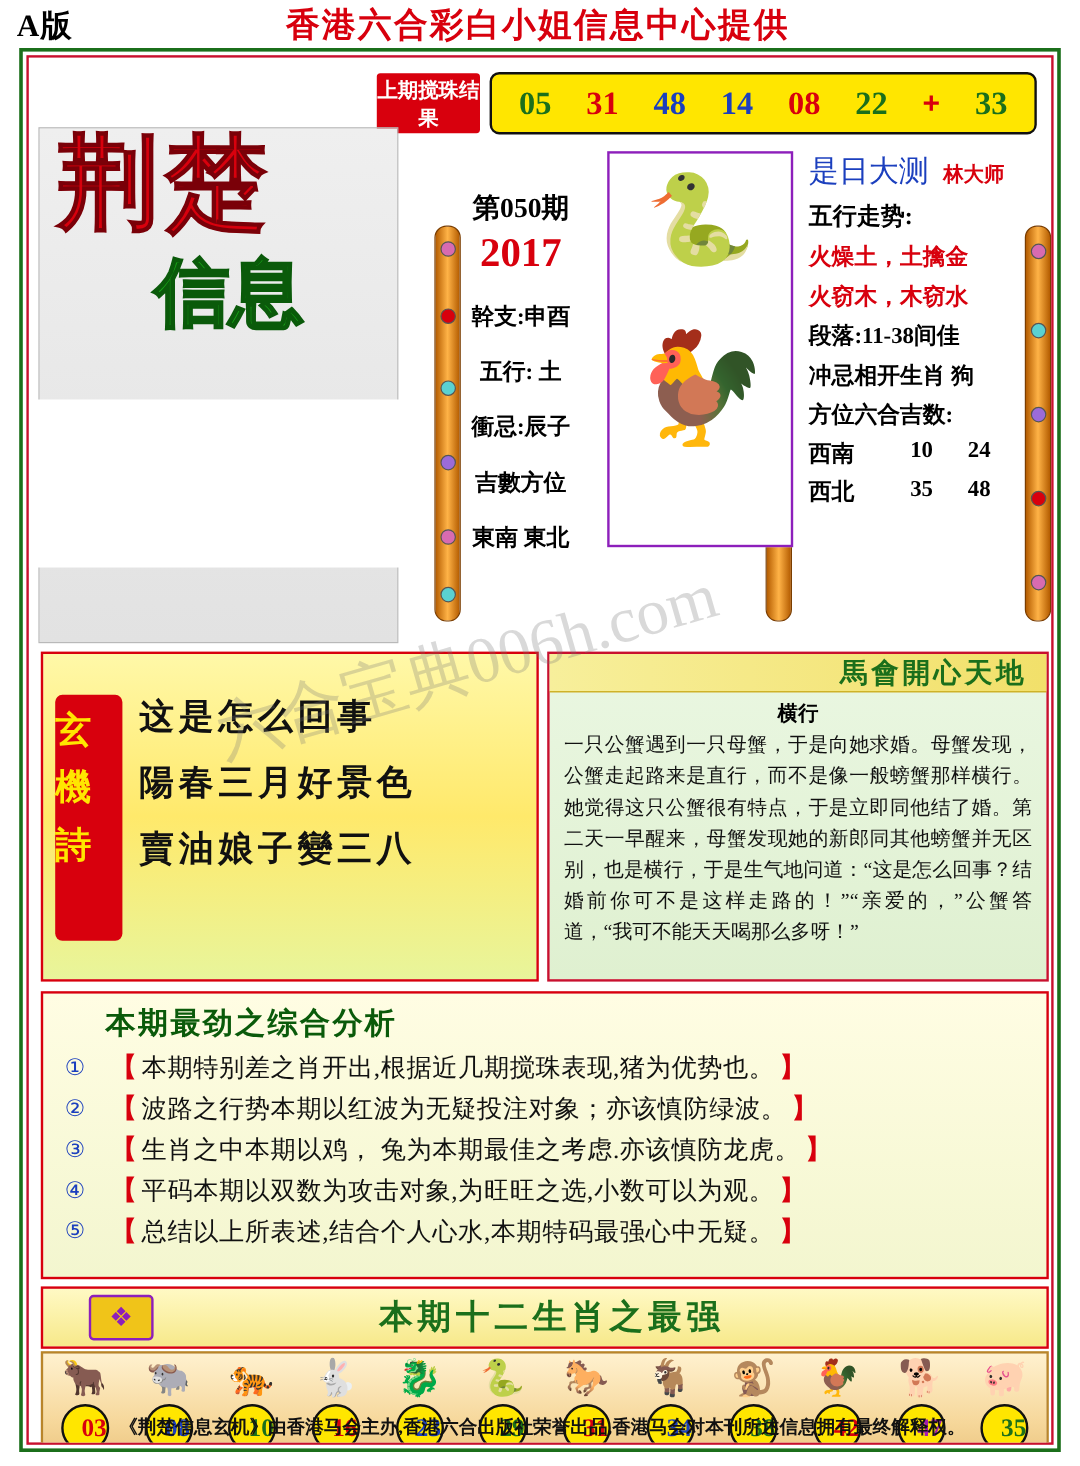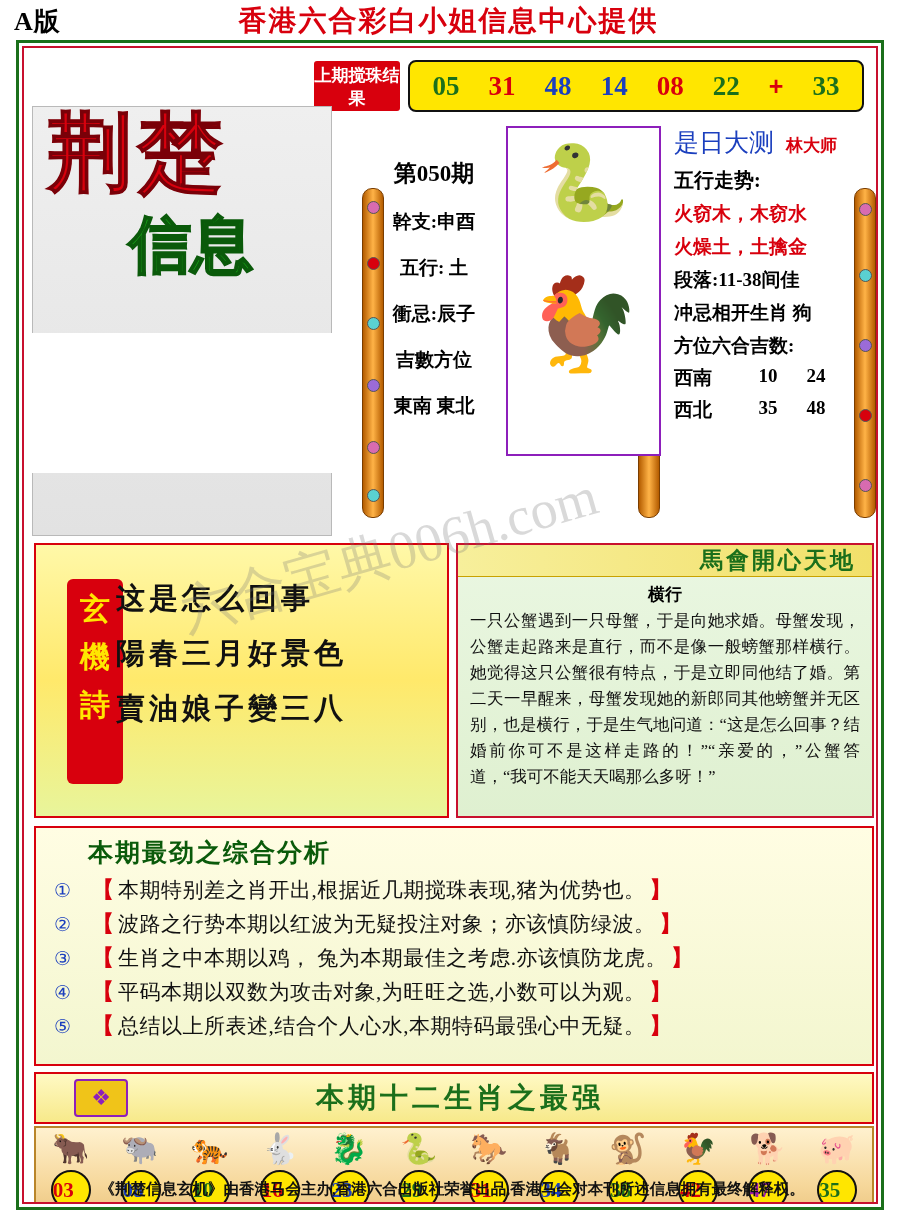--- a/index.html
+++ b/index.html
@@ -245,24 +245,23 @@
   .poem-tag {
     position: absolute;
     left: 10px; top: 34px;
     width: 56px; height: 205px;
     background: #d8000d;
     border-radius: 6px;
     color: #ffe600;
     font-family: "Liberation Serif", serif;
     font-size: 30px;
     font-weight: bold;
-    text-align: center;
+    text-align: left;
     line-height: 48px;
     padding-top: 6px;
-    margin-left: 21px;
   }
   .poem-lines {
     position: absolute;
     left: 80px; top: 26px;
     width: 325px;
     font-family: "Liberation Serif", serif;
     font-size: 29px;
     font-weight: bold;
     color: #111;
     letter-spacing: 4px;
@@ -388,21 +387,21 @@
   .animal-ico { font-size: 30px; line-height: 34px; }
   .a-num {
     margin-top: 4px;
     width: 40px; height: 40px;
     border-radius: 50%;
     background: #ffe600;
     border: 2px solid #111;
     font-family: "Liberation Serif", serif;
     font-size: 21px;
     font-weight: bold;
-    text-align: left;
+    text-align: right;
     line-height: 36px;
   }
   
   .footer {
     position: absolute;
     left: 0; bottom: 2px;
     width: 856px;
     text-align: center;
     font-family: "Liberation Serif", serif;
     font-size: 15.5px;
@@ -472,40 +471,41 @@
       <div class="beadbar" style="left:830px; top:140px; height:330px;">
         <div class="bead" style="top:14px; background:#d86bb0;"></div>
         <div class="bead" style="top:80px; background:#5ad1d1;"></div>
         <div class="bead" style="top:150px; background:#9b6bd8;"></div>
         <div class="bead" style="top:220px; background:#d8000d;"></div>
         <div class="bead" style="top:290px; background:#d86bb0;"></div>
       </div>
 
       <div class="periodbox">
         <div class="period-no">第050期</div>
+        <div class="period-year">2017</div>
         <div class="period-line">幹支:申酉</div>
         <div class="period-line">五行: 土</div>
         <div class="period-line">衝忌:辰子</div>
         <div class="period-line">吉數方位</div>
         <div class="period-line">東南 東北</div>
       </div>
 
       <div class="zodiacbox">
         <div class="snake">🐍</div>
         <div class="rooster">🐓</div>
       </div>
 
       <div class="forecast">
         <div>
           <span class="fc-title">是日大测</span>
           <span class="fc-master">林大师</span>
         </div>
         <div class="fc-sub">五行走势:</div>
+        <div class="fc-line">火燥土，土擒金</div>
         <div class="fc-line">火窃木，木窃水</div>
-        <div class="fc-line">火燥土，土擒金</div>
         <div class="fc-line blk">段落:11-38间佳</div>
         <div class="fc-line blk">冲忌相开生肖 狗</div>
         <div class="fc-line blk">方位六合吉数:</div>
         <div class="fc-dir">
           <span>西南</span>
           <span class="n">10</span>
           <span class="n">24</span>
         </div>
         <div class="fc-dir">
           <span>西北</span>

